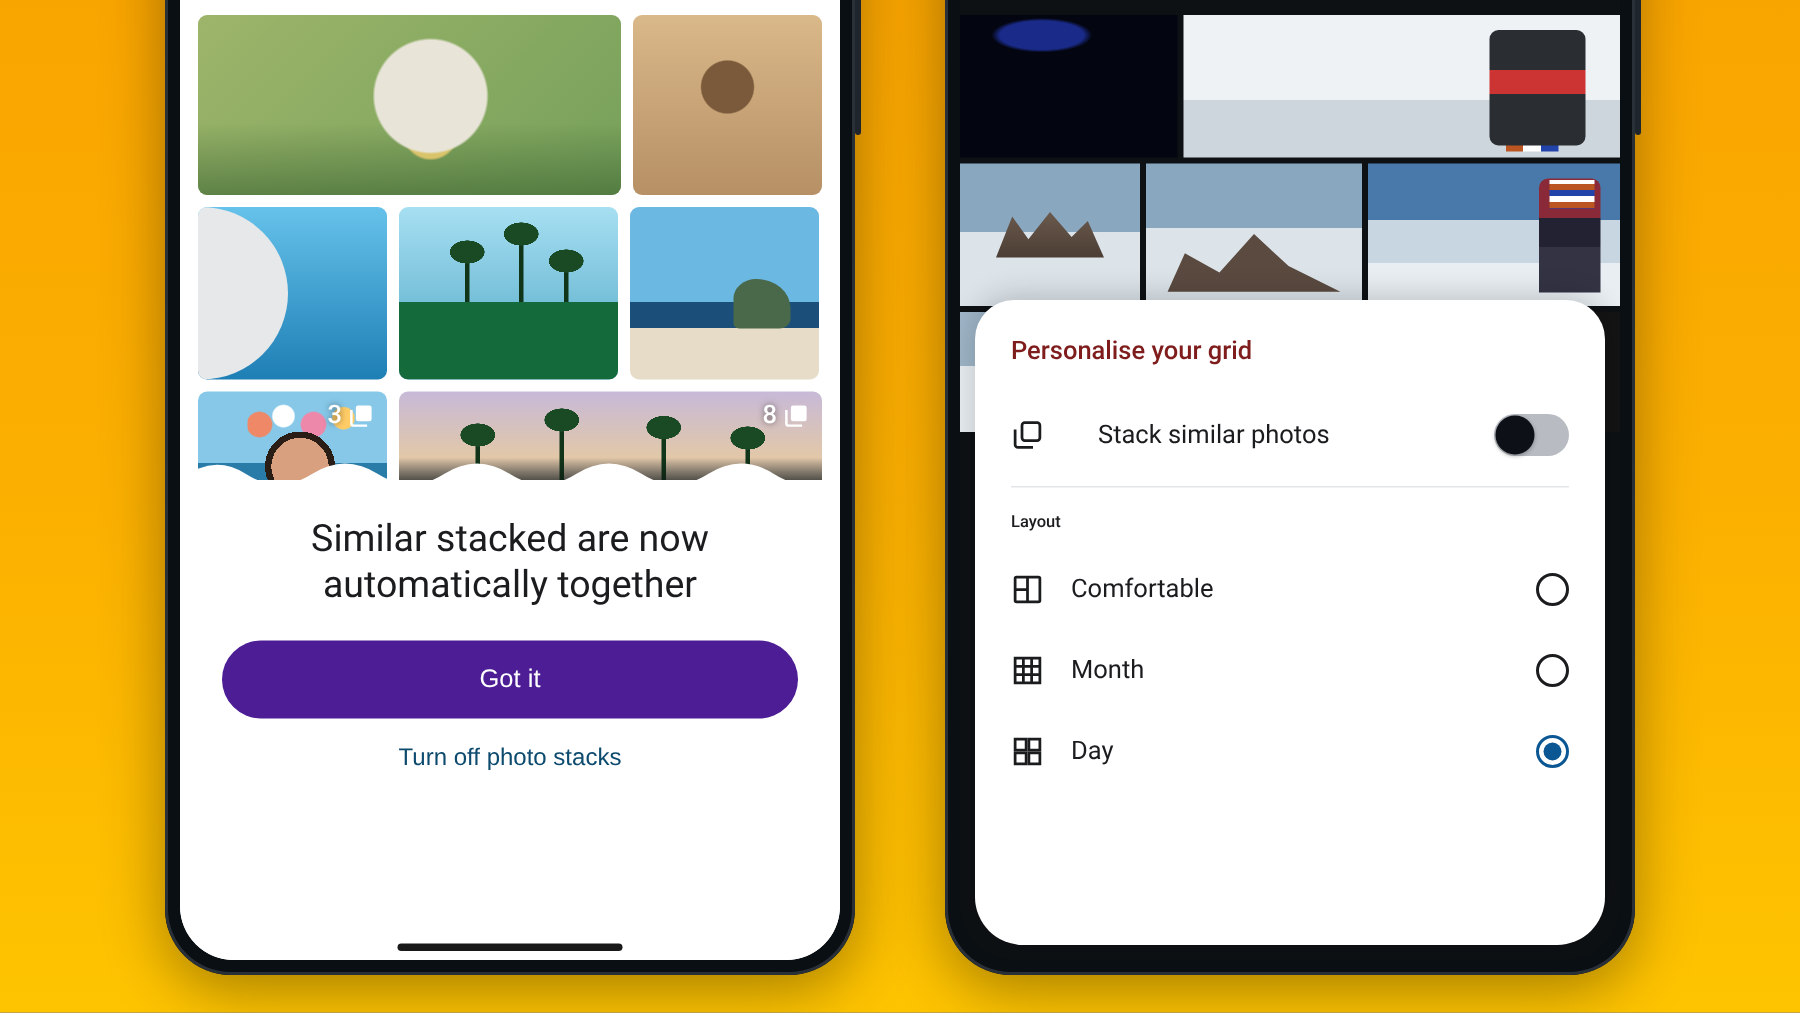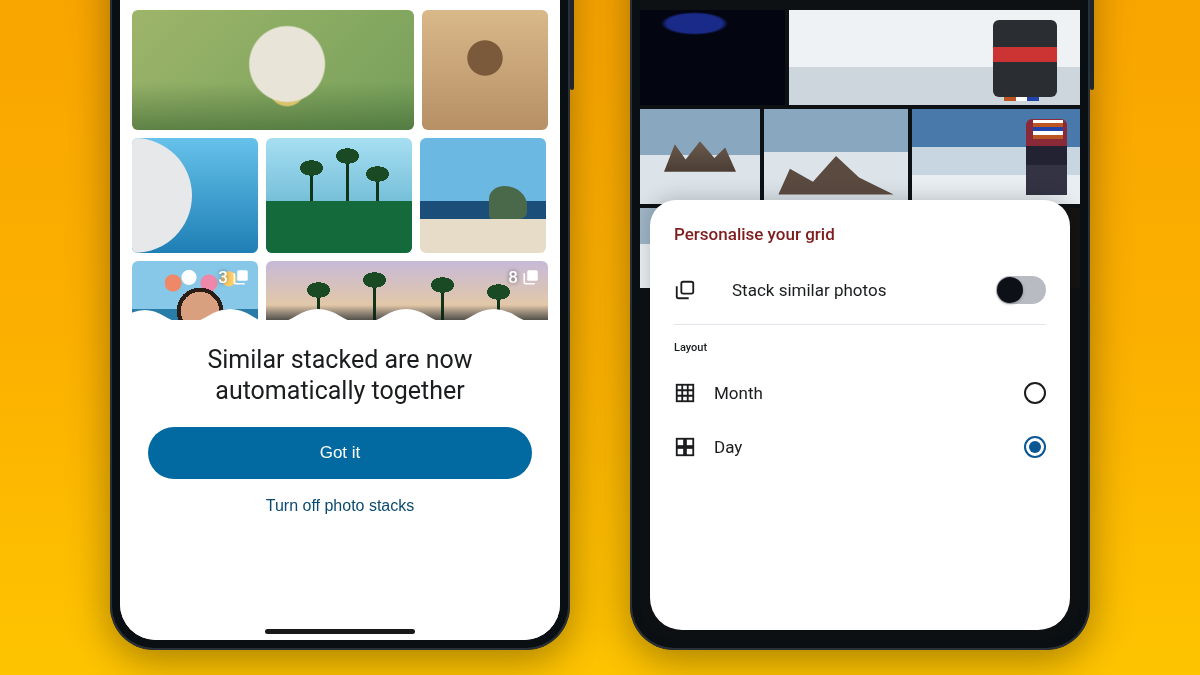--- a/index.html
+++ b/index.html
@@ -85,21 +85,21 @@
     position:absolute; left:0; right:0; bottom:0; height: 320px;
     background:#fff;
   }
   .wavy-top{ position:absolute; left:0; right:0; top:-18px; height:18px;}
   .sheet-inner{ padding: 24px 28px 10px; text-align:center;}
   .sheet-title{ font-size:25px; color:#1a1c1e; font-weight:400; line-height:1.25;}
   .sheet-body{ font-size:15px; color:#444; margin-top:12px; line-height:1.45;}
   .sheet-body .learn{ text-decoration:underline; cursor:pointer;}
   .got-it{
     display:block; width:100%; margin-top:20px; height:52px;
-    border:none; border-radius:30px; background:#0369a1; color:#fff;
+    border:none; border-radius:30px; background:#4c1d95; color:#fff;
     font-size:17px; cursor:pointer;
   }
   .turn-off{ display:block; margin:18px auto 0; background:none; border:none;
     color:#0c4a6e; font-size:16px; font-weight:500; cursor:pointer;}
   .home-indicator{ position:absolute; bottom:6px; left:50%; transform:translateX(-50%);
     width:150px;height:5px;background:#000;border-radius:3px;opacity:.9;}
 
   
   .p2-gallery{ position:absolute; top:270px; left:0; right:0;}
   .g2row{ display:flex; gap:4px; margin-bottom:4px;}
@@ -258,20 +258,30 @@
           <span class="bs-label">Stack similar photos</span>
           <div class="toggle">
             <div class="knob"></div>
           </div>
         </div>
 
         <div class="divider"></div>
 
         <div class="section-title">Layout</div>
 
+        <div class="layout-opt">
+          <span class="ico">
+            <svg width="22" height="22" viewBox="0 0 24 24" fill="none" stroke="#1a1c1e" stroke-width="2">
+                <rect x="3" y="3" width="18" height="18" rx="1"></rect>
+                <path d="M12 3v18M3 12h9"></path>
+              </svg>
+          </span>
+          <span class="lbl">Comfortable</span>
+          <span class="radio"></span>
+        </div>
 
         <div class="layout-opt">
           <span class="ico">
             <svg width="22" height="22" viewBox="0 0 24 24" fill="none" stroke="#1a1c1e" stroke-width="2">
                 <rect x="3" y="3" width="18" height="18"></rect>
                 <path d="M9 3v18M15 3v18M3 9h18M3 15h18"></path>
               </svg>
           </span>
           <span class="lbl">Month</span>
           <span class="radio"></span>

